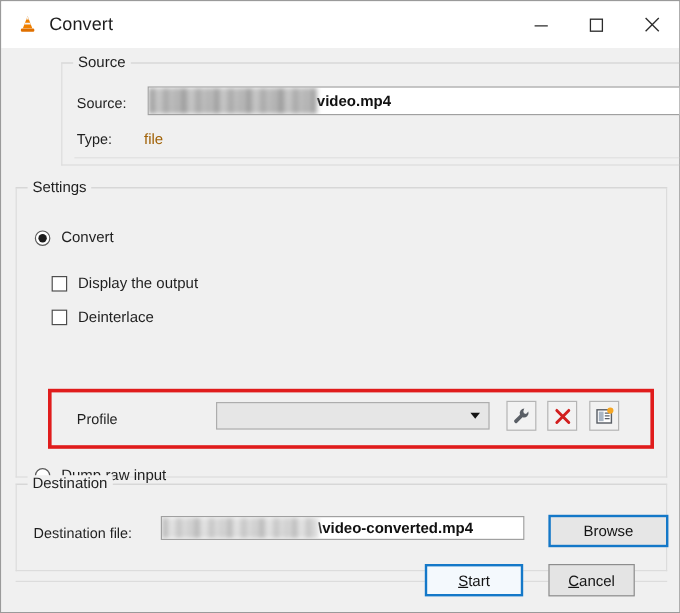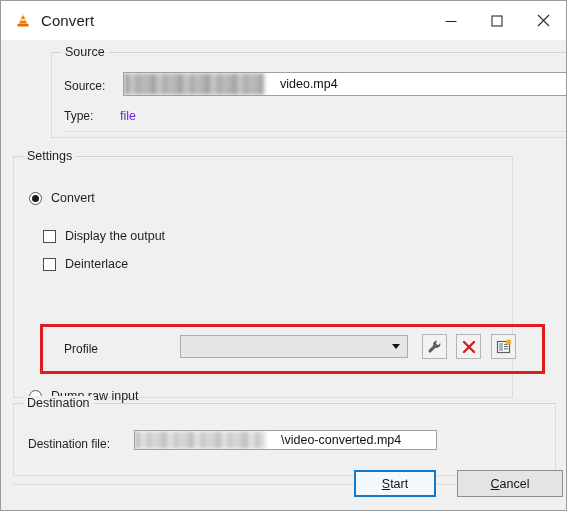--- a/index.html
+++ b/index.html
@@ -92,34 +92,34 @@
     top: -8px;
     left: 9px;
     background: #f0f0f0;
     padding: 0 4px;
     font-size: 12.5px;
     color: #1f1f1f;
     white-space: nowrap;
   }
 
   #group-source   { left: 12px; top: 12px;  width: 543px; height: 86px; margin-left: 38px; }
-  #group-settings { left: 12px; top: 116px; width: 500px; height: 242px; }
+  #group-settings { left: 12px; top: 116px; width: 543px; height: 242px; }
   #group-dest     { left: 12px; top: 363px; width: 543px; height: 73px; }
 
   
   .field-label {
     position: absolute;
     font-size: 12px;
     color: #1f1f1f;
     white-space: nowrap;
   }
   .field-value {
     position: absolute;
     font-size: 12.5px;
-    color: #6d28d9;
+    color: #a16207;
     white-space: nowrap;
   }
 
   
   .textbox {
     position: absolute;
     box-sizing: border-box;
     background: #ffffff;
     border: 1px solid #a0a0a0;
     display: flex;
@@ -128,22 +128,23 @@
     font-size: 12.5px;
     color: #111111;
   }
   .textbox .redacted {
     flex: 0 0 auto;
     height: 100%;
     display: block;
   }
   .textbox .visible-text {
     flex: 0 0 auto;
-    padding-left: 16px;
-    white-space: nowrap;
+    padding-left: 0px;
+    white-space: nowrap;
+    font-weight: bold;
   }
 
   
   .redacted-src {
     width: 140px;
     background:
       repeating-linear-gradient(90deg,
         rgba(110,110,110,.50) 0px, rgba(110,110,110,.50) 3px,
         rgba(195,195,195,.30) 6px, rgba(205,205,205,.20) 10px,
         rgba(120,120,120,.45) 14px, rgba(190,190,190,.25) 19px,
@@ -416,26 +417,29 @@
     <div class="group" id="group-dest">
       <span class="group-title">Destination</span>
 
       <span class="field-label" style="left:14px; top:33px;">Destination file:</span>
 
       <div class="textbox" style="left:120px; top:26px; width:303px; height:20px;">
         <span class="redacted redacted-dest"></span>
         <span class="visible-text">\video-converted.mp4</span>
       </div>
 
+      <button class="push-btn browse" style="left:443px; top:25px; width:100px; height:27px;">
+        <span class="btn-label">Browse</span>
+      </button>
     </div>
 
     <div class="footer-sep" style="top:444px;"></div>
 
     <button class="push-btn focused" style="left:353px; top:430px; width:82px; height:27px;">
       <span class="btn-label"><span class="mnem">S</span><span>tart</span></span>
     </button>
 
-    <button class="push-btn" style="left:456px; top:430px; width:106px; height:27px;">
+    <button class="push-btn" style="left:456px; top:430px; width:72px; height:27px;">
       <span class="btn-label"><span class="mnem">C</span><span>ancel</span></span>
     </button>
 
   </div>
 </div>
 
 </body></html>

